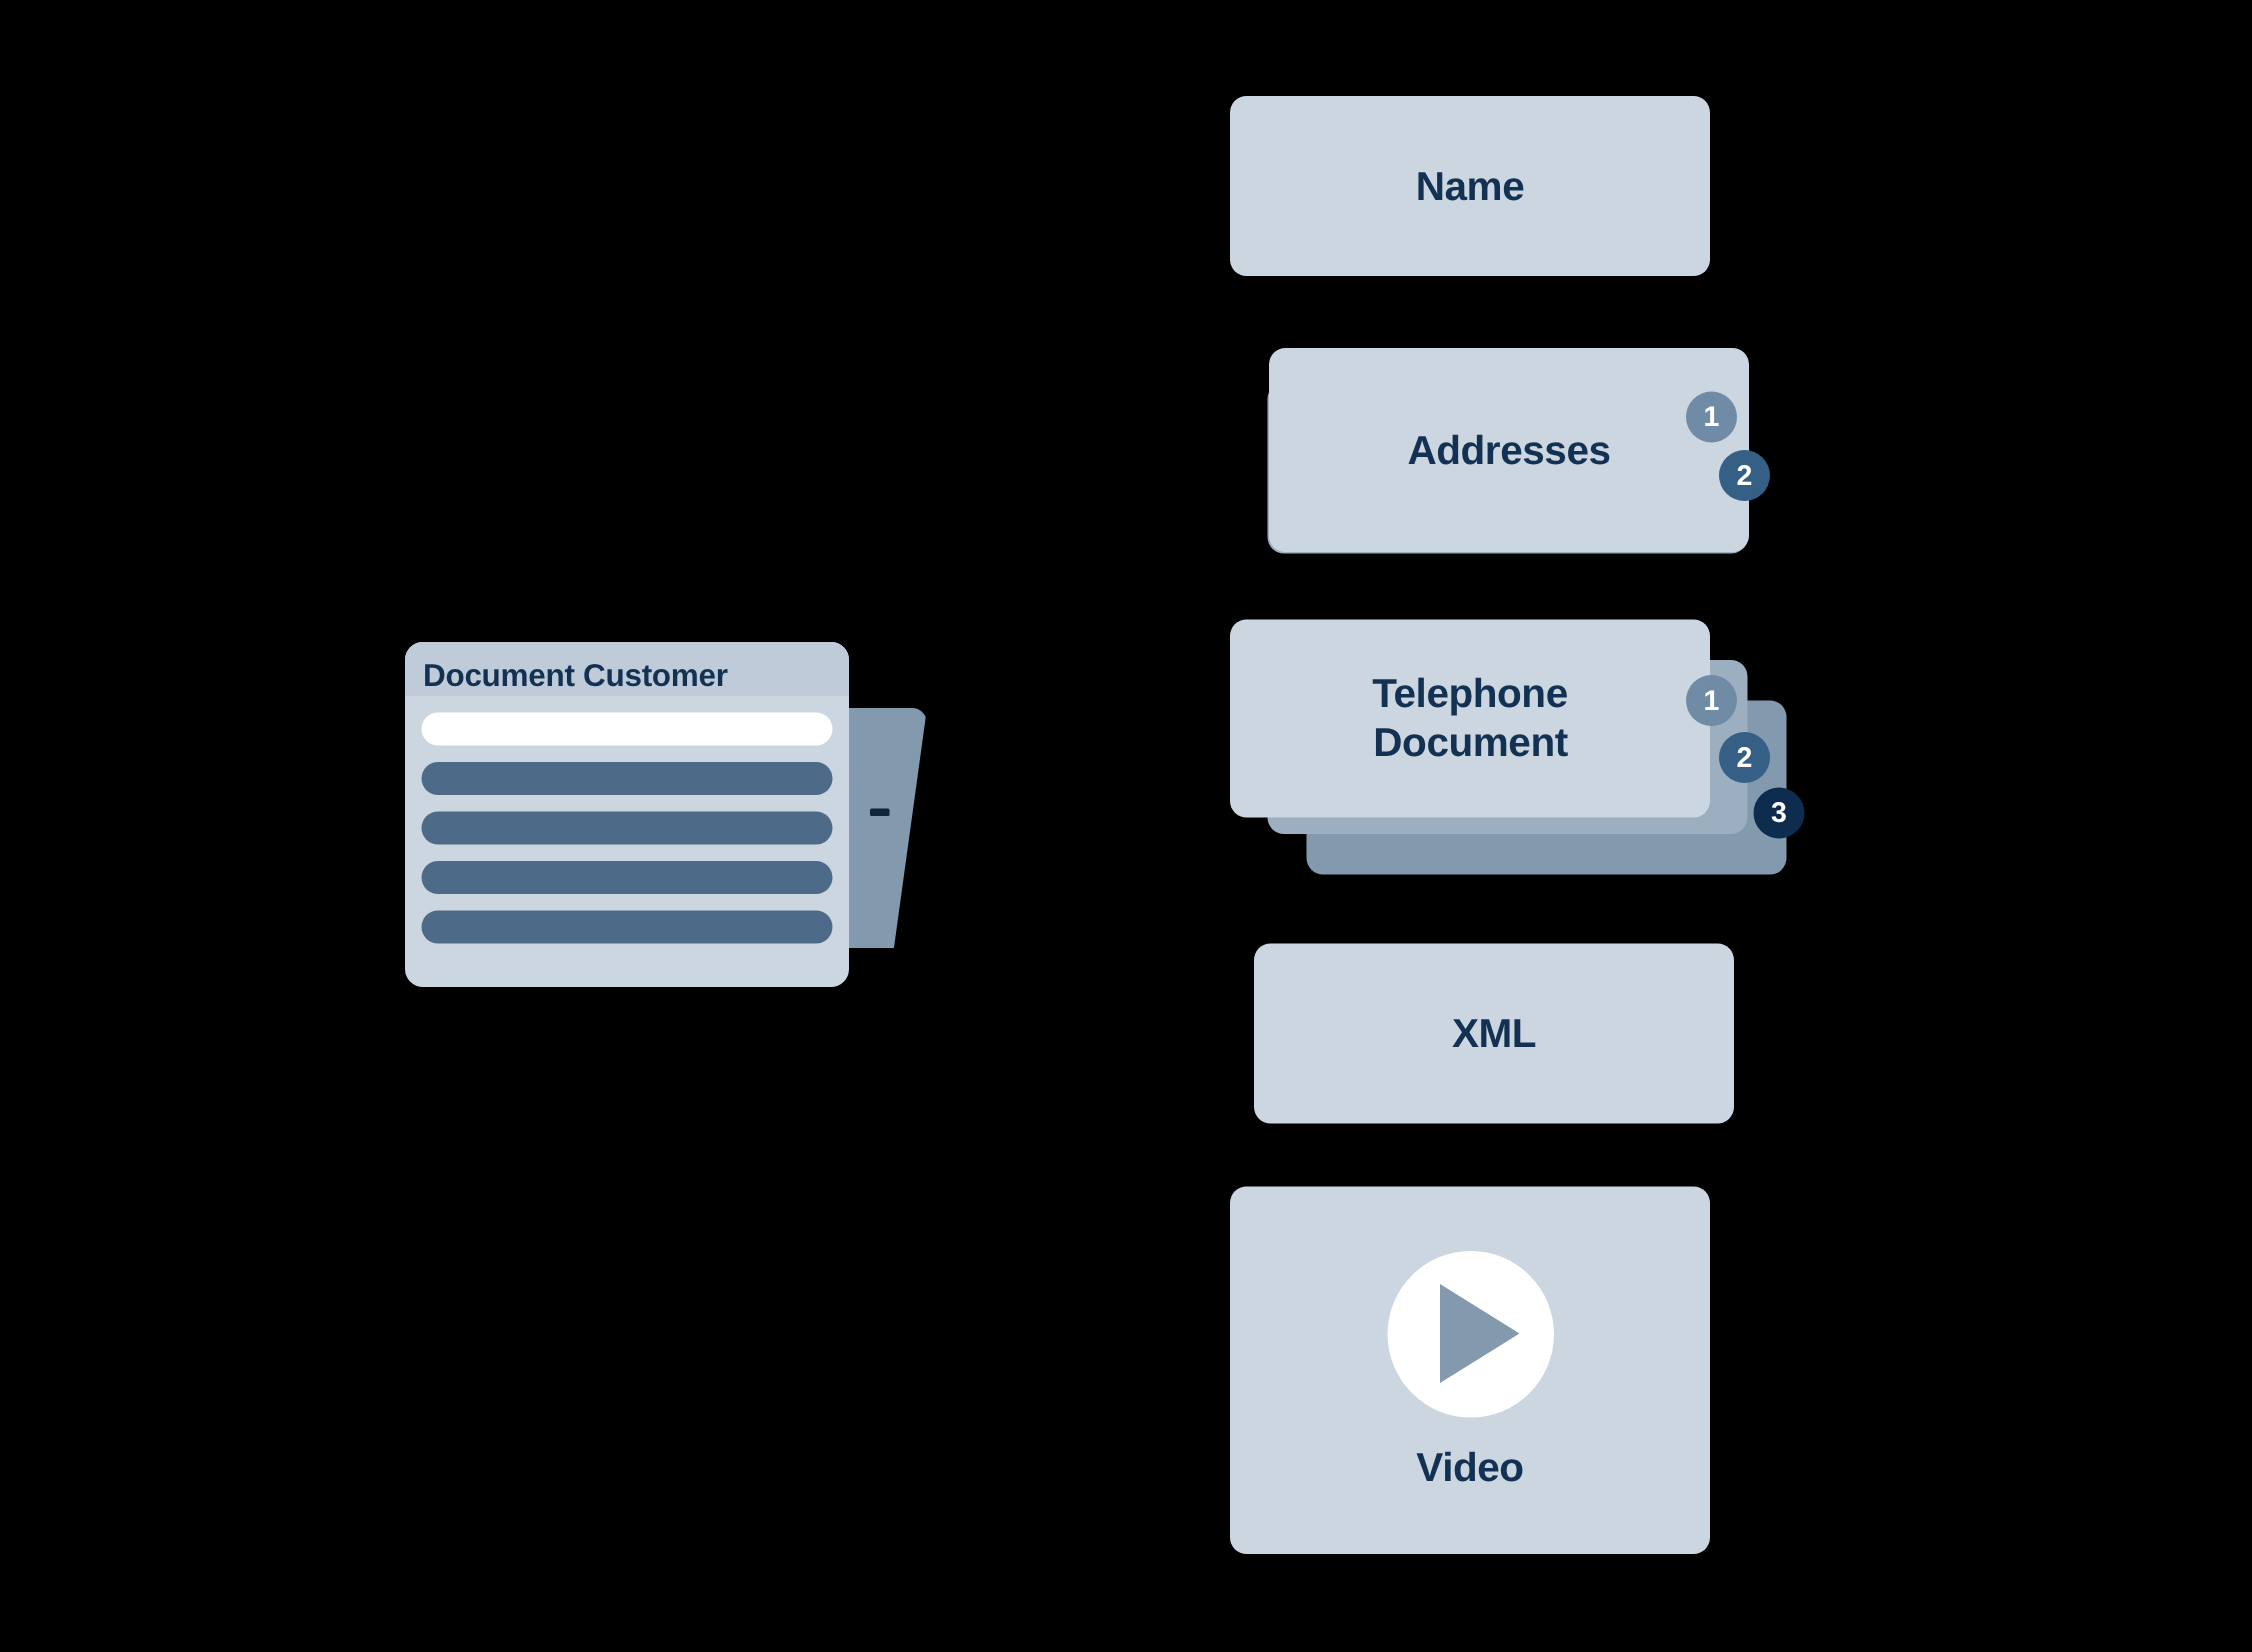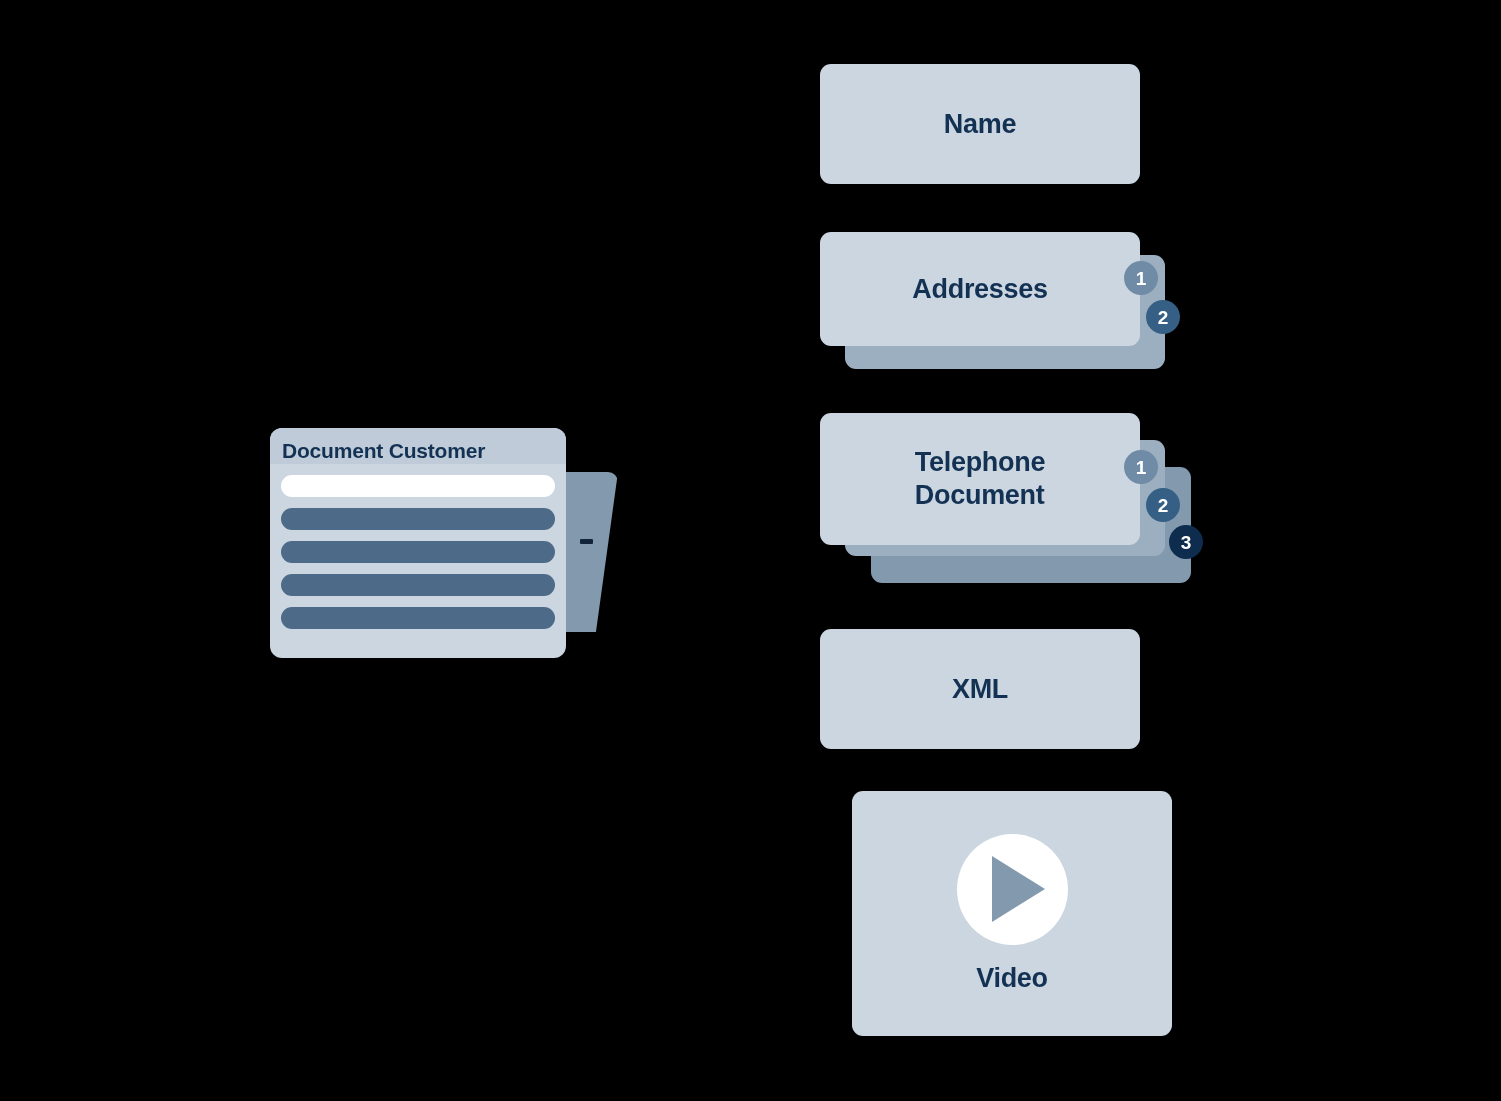--- a/index.html
+++ b/index.html
@@ -105,21 +105,21 @@
     border-radius: 11px;
     display: flex;
     align-items: center;
     justify-content: center;
     box-sizing: border-box;
   }
   .card-label {
     font-size: 27px;
     font-weight: bold;
     color: #133253;
-    text-align: left;
+    text-align: right;
     line-height: 1.22;
     letter-spacing: -0.3px;
   }
   .badge {
     position: absolute;
     width: 34px;
     height: 34px;
     border-radius: 50%;
     display: flex;
     align-items: center;
@@ -131,24 +131,24 @@
   }
 
   
   #node-name      { left: 820px; top: 64px;  width: 400px; height: 120px; }
   #node-addresses { left: 820px; top: 232px; width: 400px; height: 145px; }
   #node-phone     { left: 820px; top: 413px; width: 400px; height: 180px; }
   #node-xml       { left: 820px; top: 629px; width: 400px; height: 120px; }
   #node-video     { left: 820px; top: 791px; width: 400px; height: 245px; }
 
   #node-name      .card-front { height: 120px; }
-  #node-addresses .card-front { height: 114px; }
+  #node-addresses .card-front { height: 136px; margin-left: 26px; }
   #node-phone     .card-front { height: 132px; }
-  #node-xml       .card-front { height: 120px; }
-  #node-video     .card-front { height: 245px; margin-left: 32px; }
+  #node-xml       .card-front { height: 120px; margin-left: 16px; }
+  #node-video     .card-front { height: 245px; }
 
   
   .video-inner {
     display: flex;
     flex-direction: column;
     align-items: center;
     justify-content: center;
     gap: 18px;
   }
   .play-circle {

